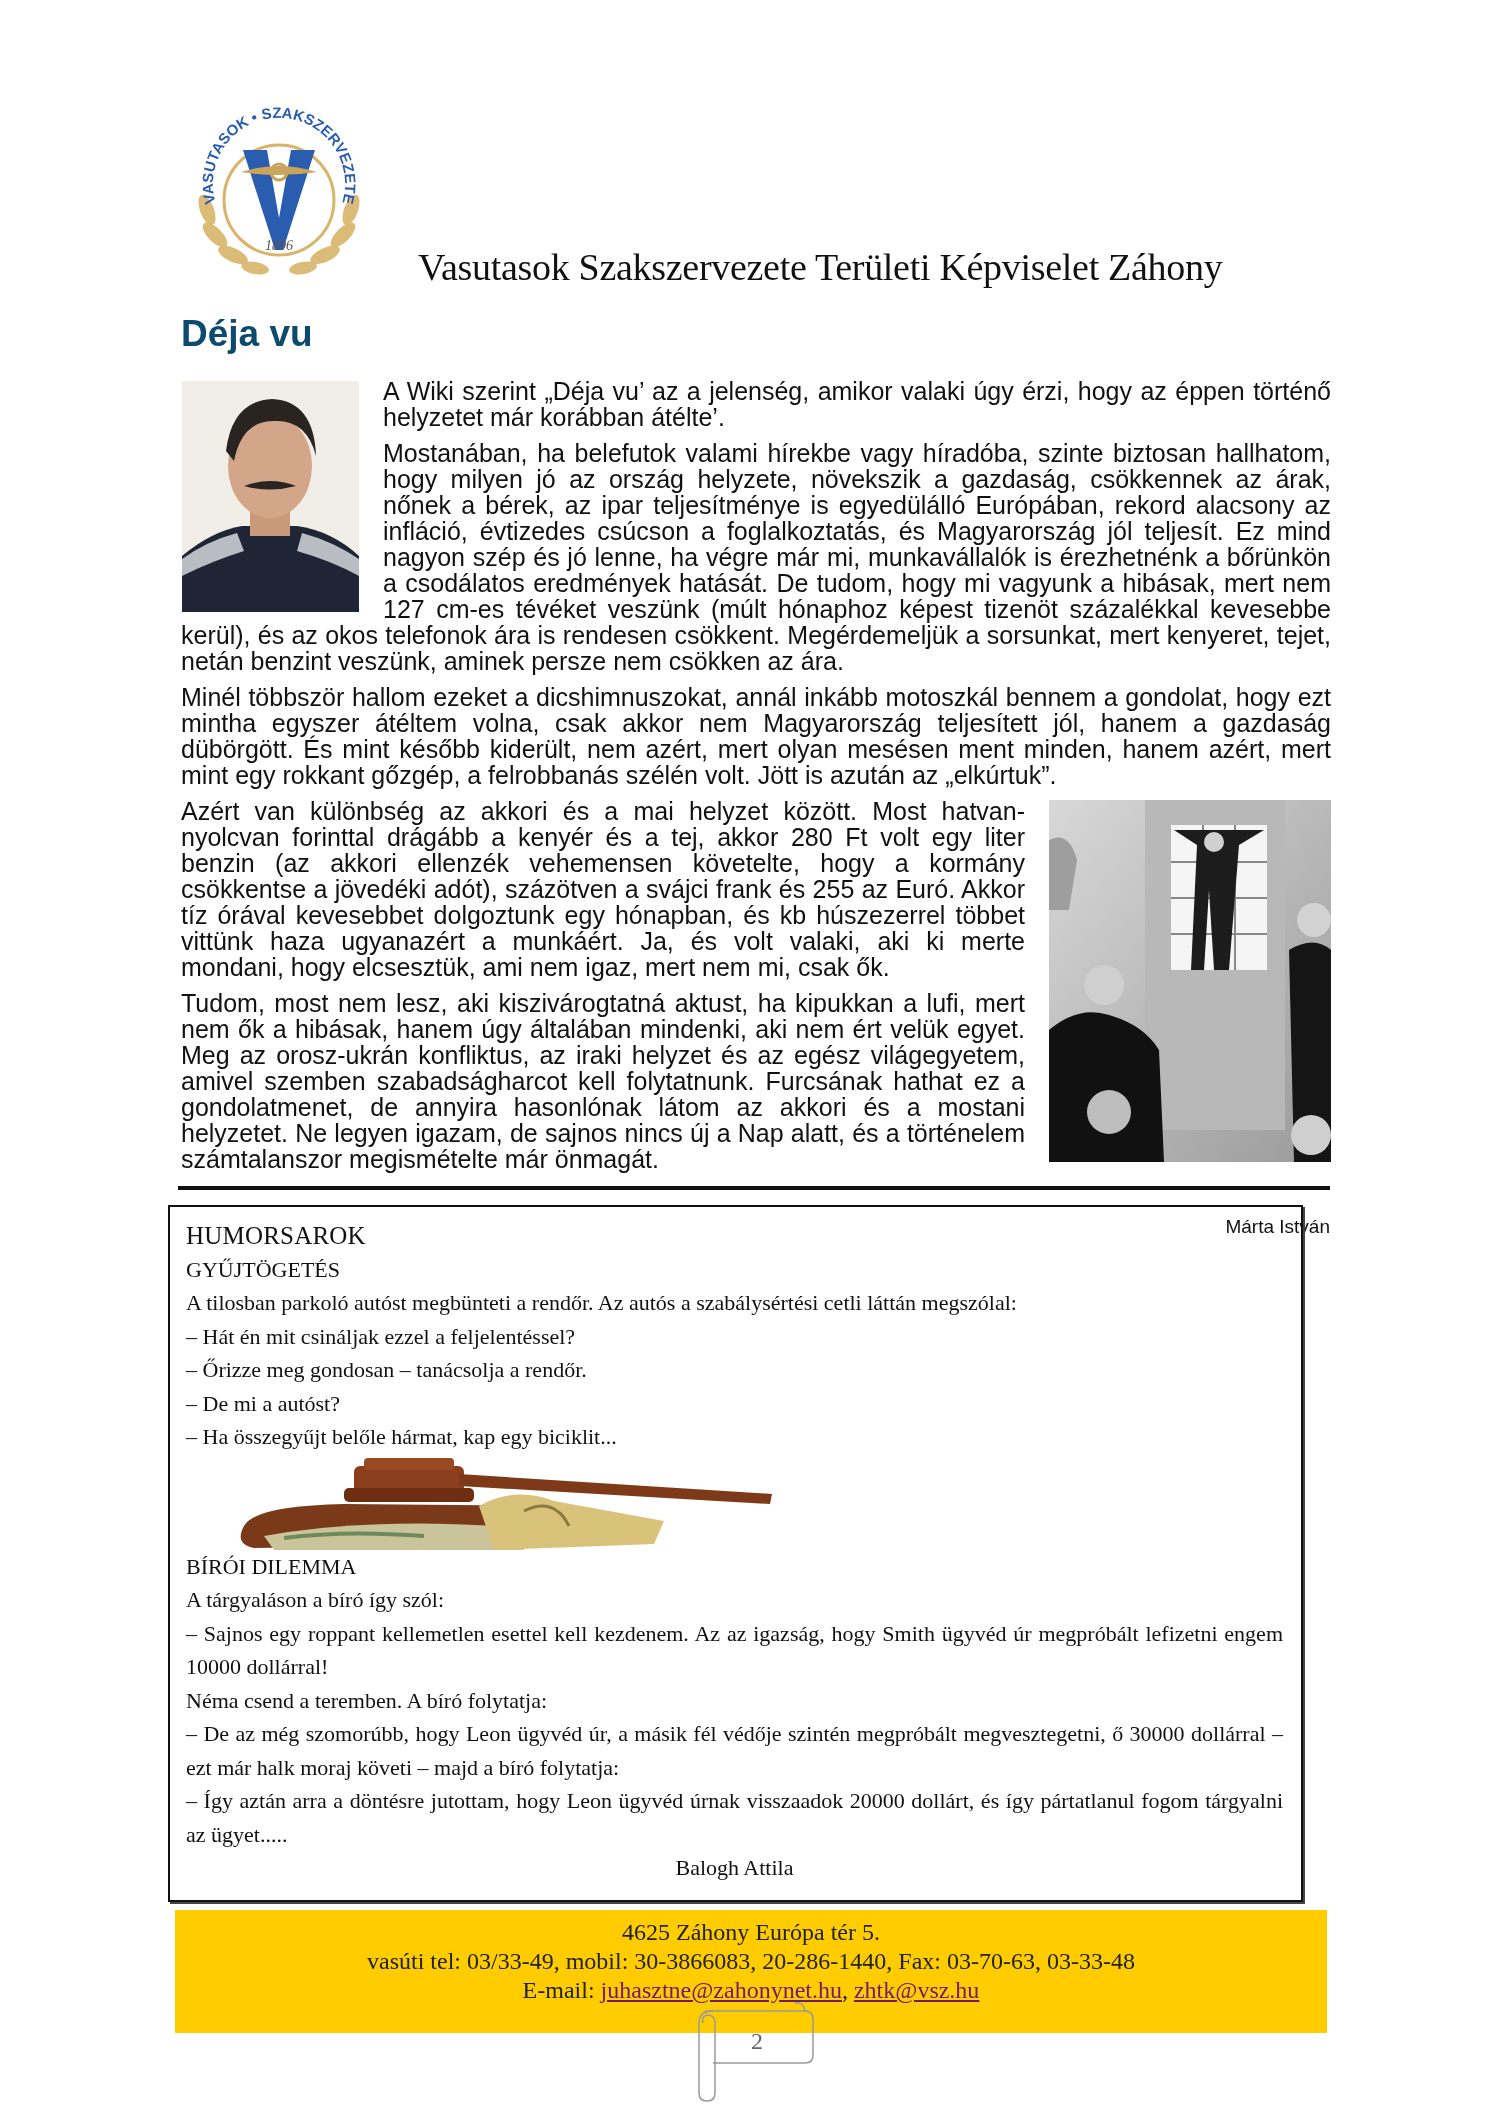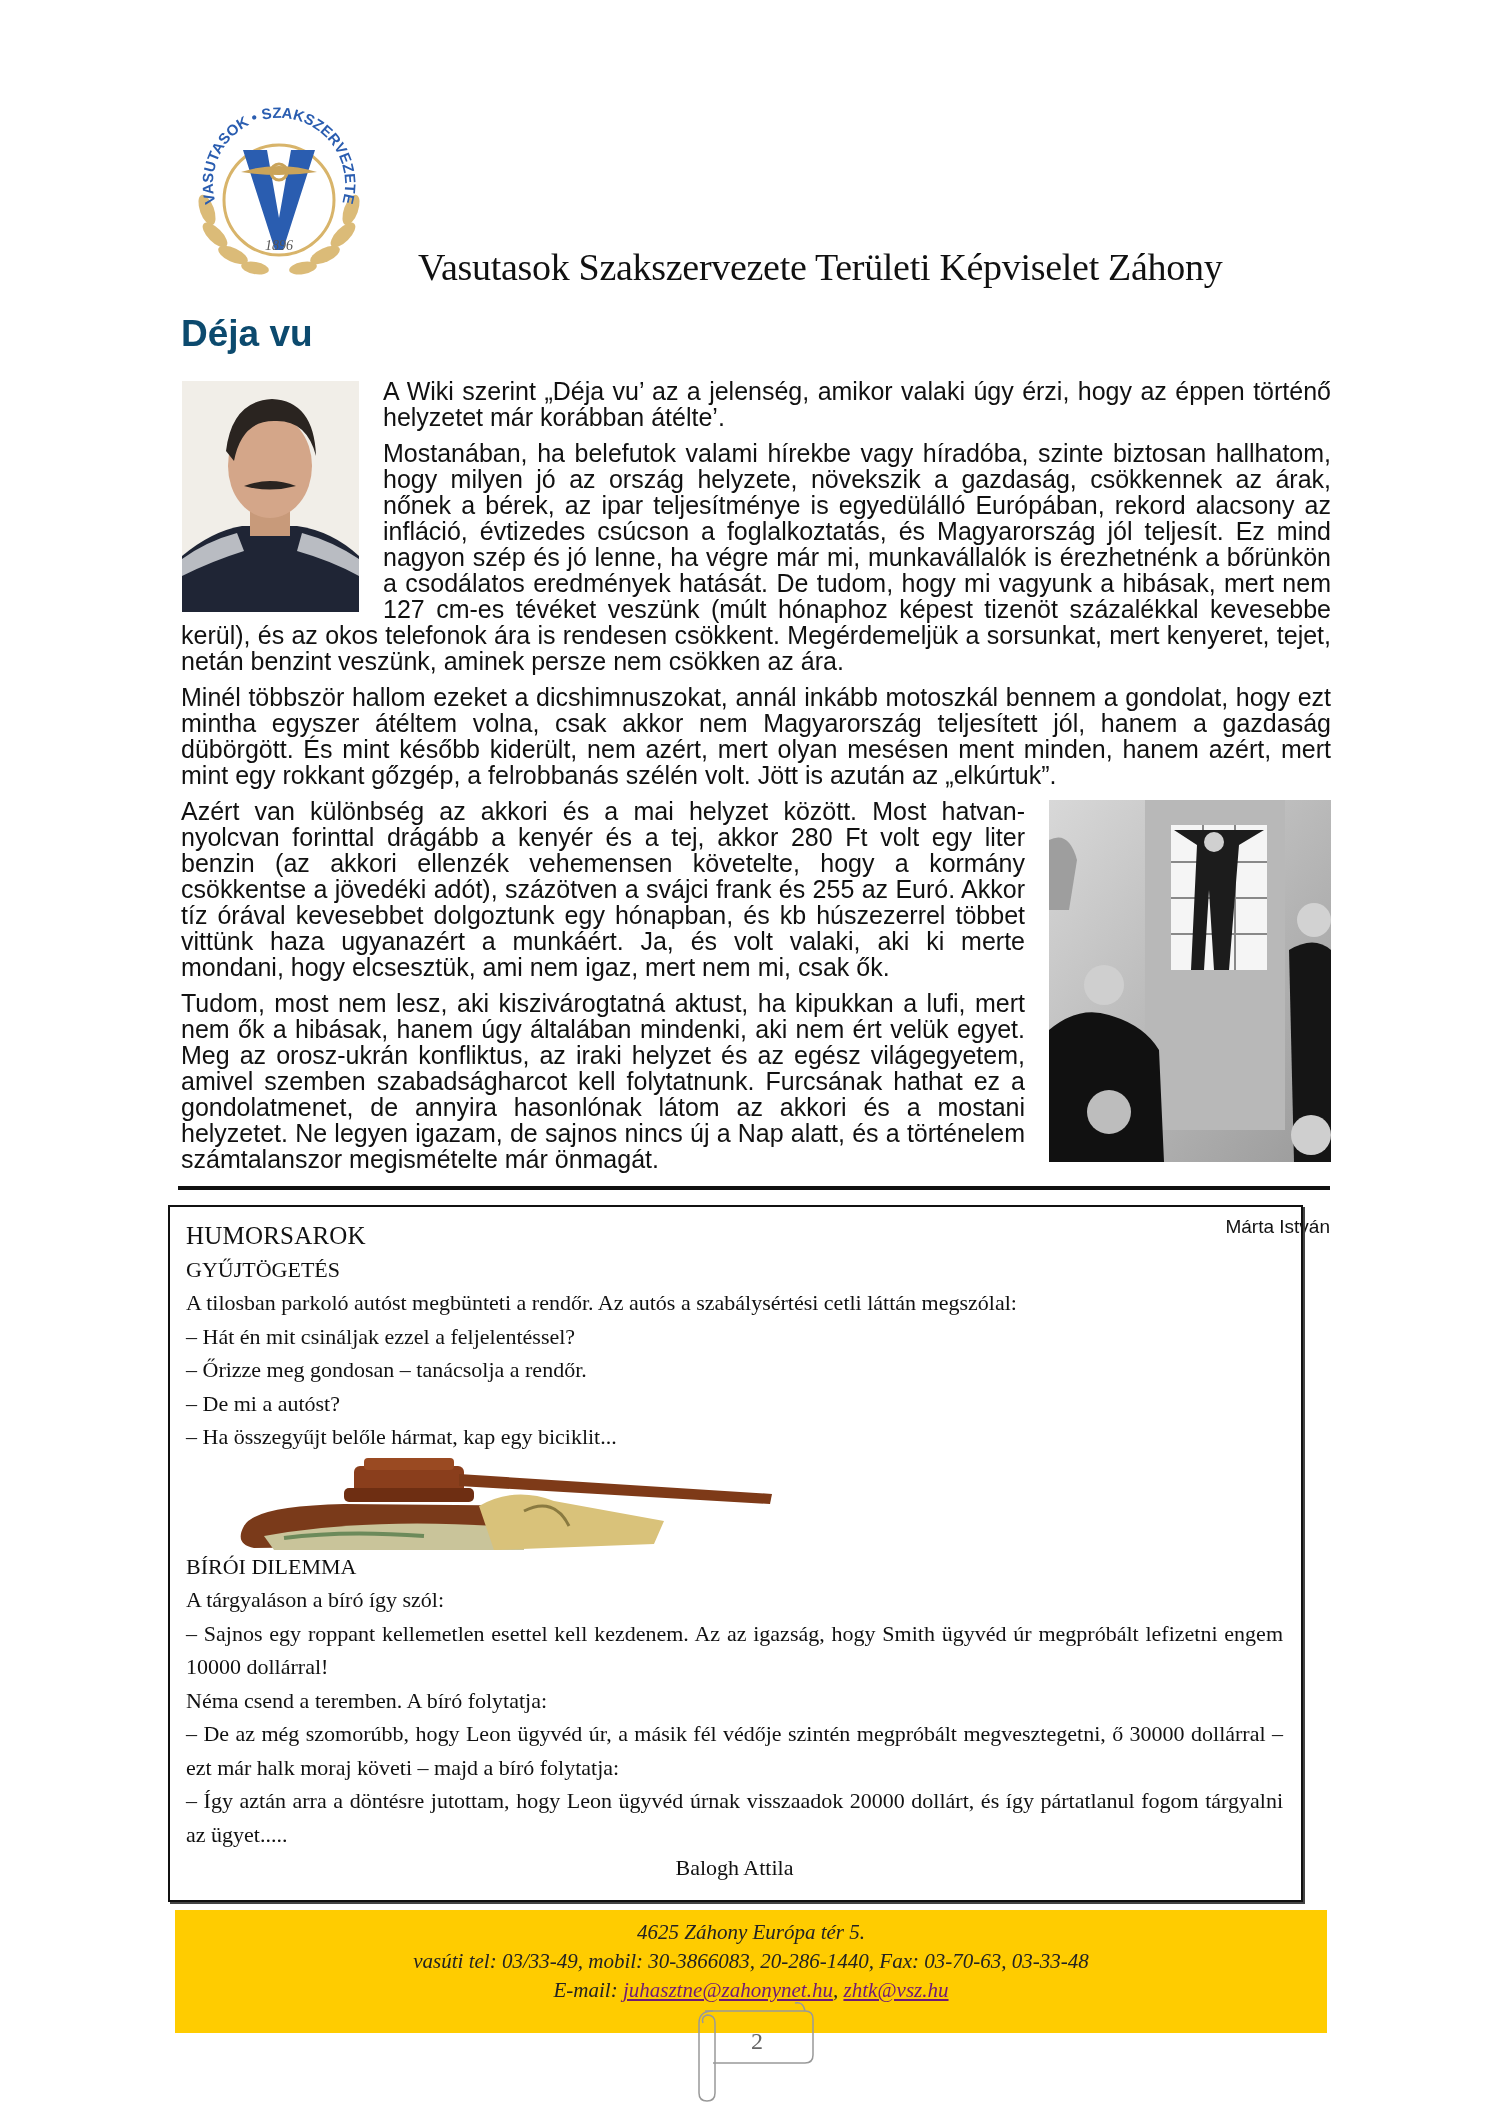--- a/index.html
+++ b/index.html
@@ -22,21 +22,21 @@
   
   #humor-box { left: 168px; top: 1205px; width: 1131px; height: 693px; border: 2px solid #111; box-shadow: 2px 2px 0 #444; font-family: "Liberation Serif", serif; font-size: 22px; line-height: 33.5px; color: #111; }
   #humor-inner { position: absolute; left: 16px; top: 12px; right: 18px; }
   #humor-inner .line { margin: 0; }
   #humor-title { font-size: 25px; letter-spacing: 0.2px; }
   #gavel-image { width: 550px; height: 94px; margin: 2px 0 0 38px; display: block; }
   .just { text-align: justify; }
   #humor-byline { text-align: center; }
 
   
-  #footer { left: 175px; top: 1910px; width: 1152px; height: 123px; background: #FFCC00; font-family: "Liberation Serif", serif; font-size: 21px; line-height: 29px; text-align: center; color: #222; font-style: italic; }
+  #footer { left: 175px; top: 1910px; width: 1152px; height: 123px; background: #FFCC00; font-family: "Liberation Serif", serif; font-size: 24px; line-height: 29px; text-align: center; color: #222; }
   #footer-inner { padding-top: 8px; }
   #footer a { color: #701a75; text-decoration: underline; }
   #page-num { left: 685px; top: 1993px; width: 140px; height: 110px; }
 </style>
 </head>
 <body>
 
 <div id="logo" class="abs">
   <svg width="188" height="178" viewBox="0 0 188 178">
     <defs>

